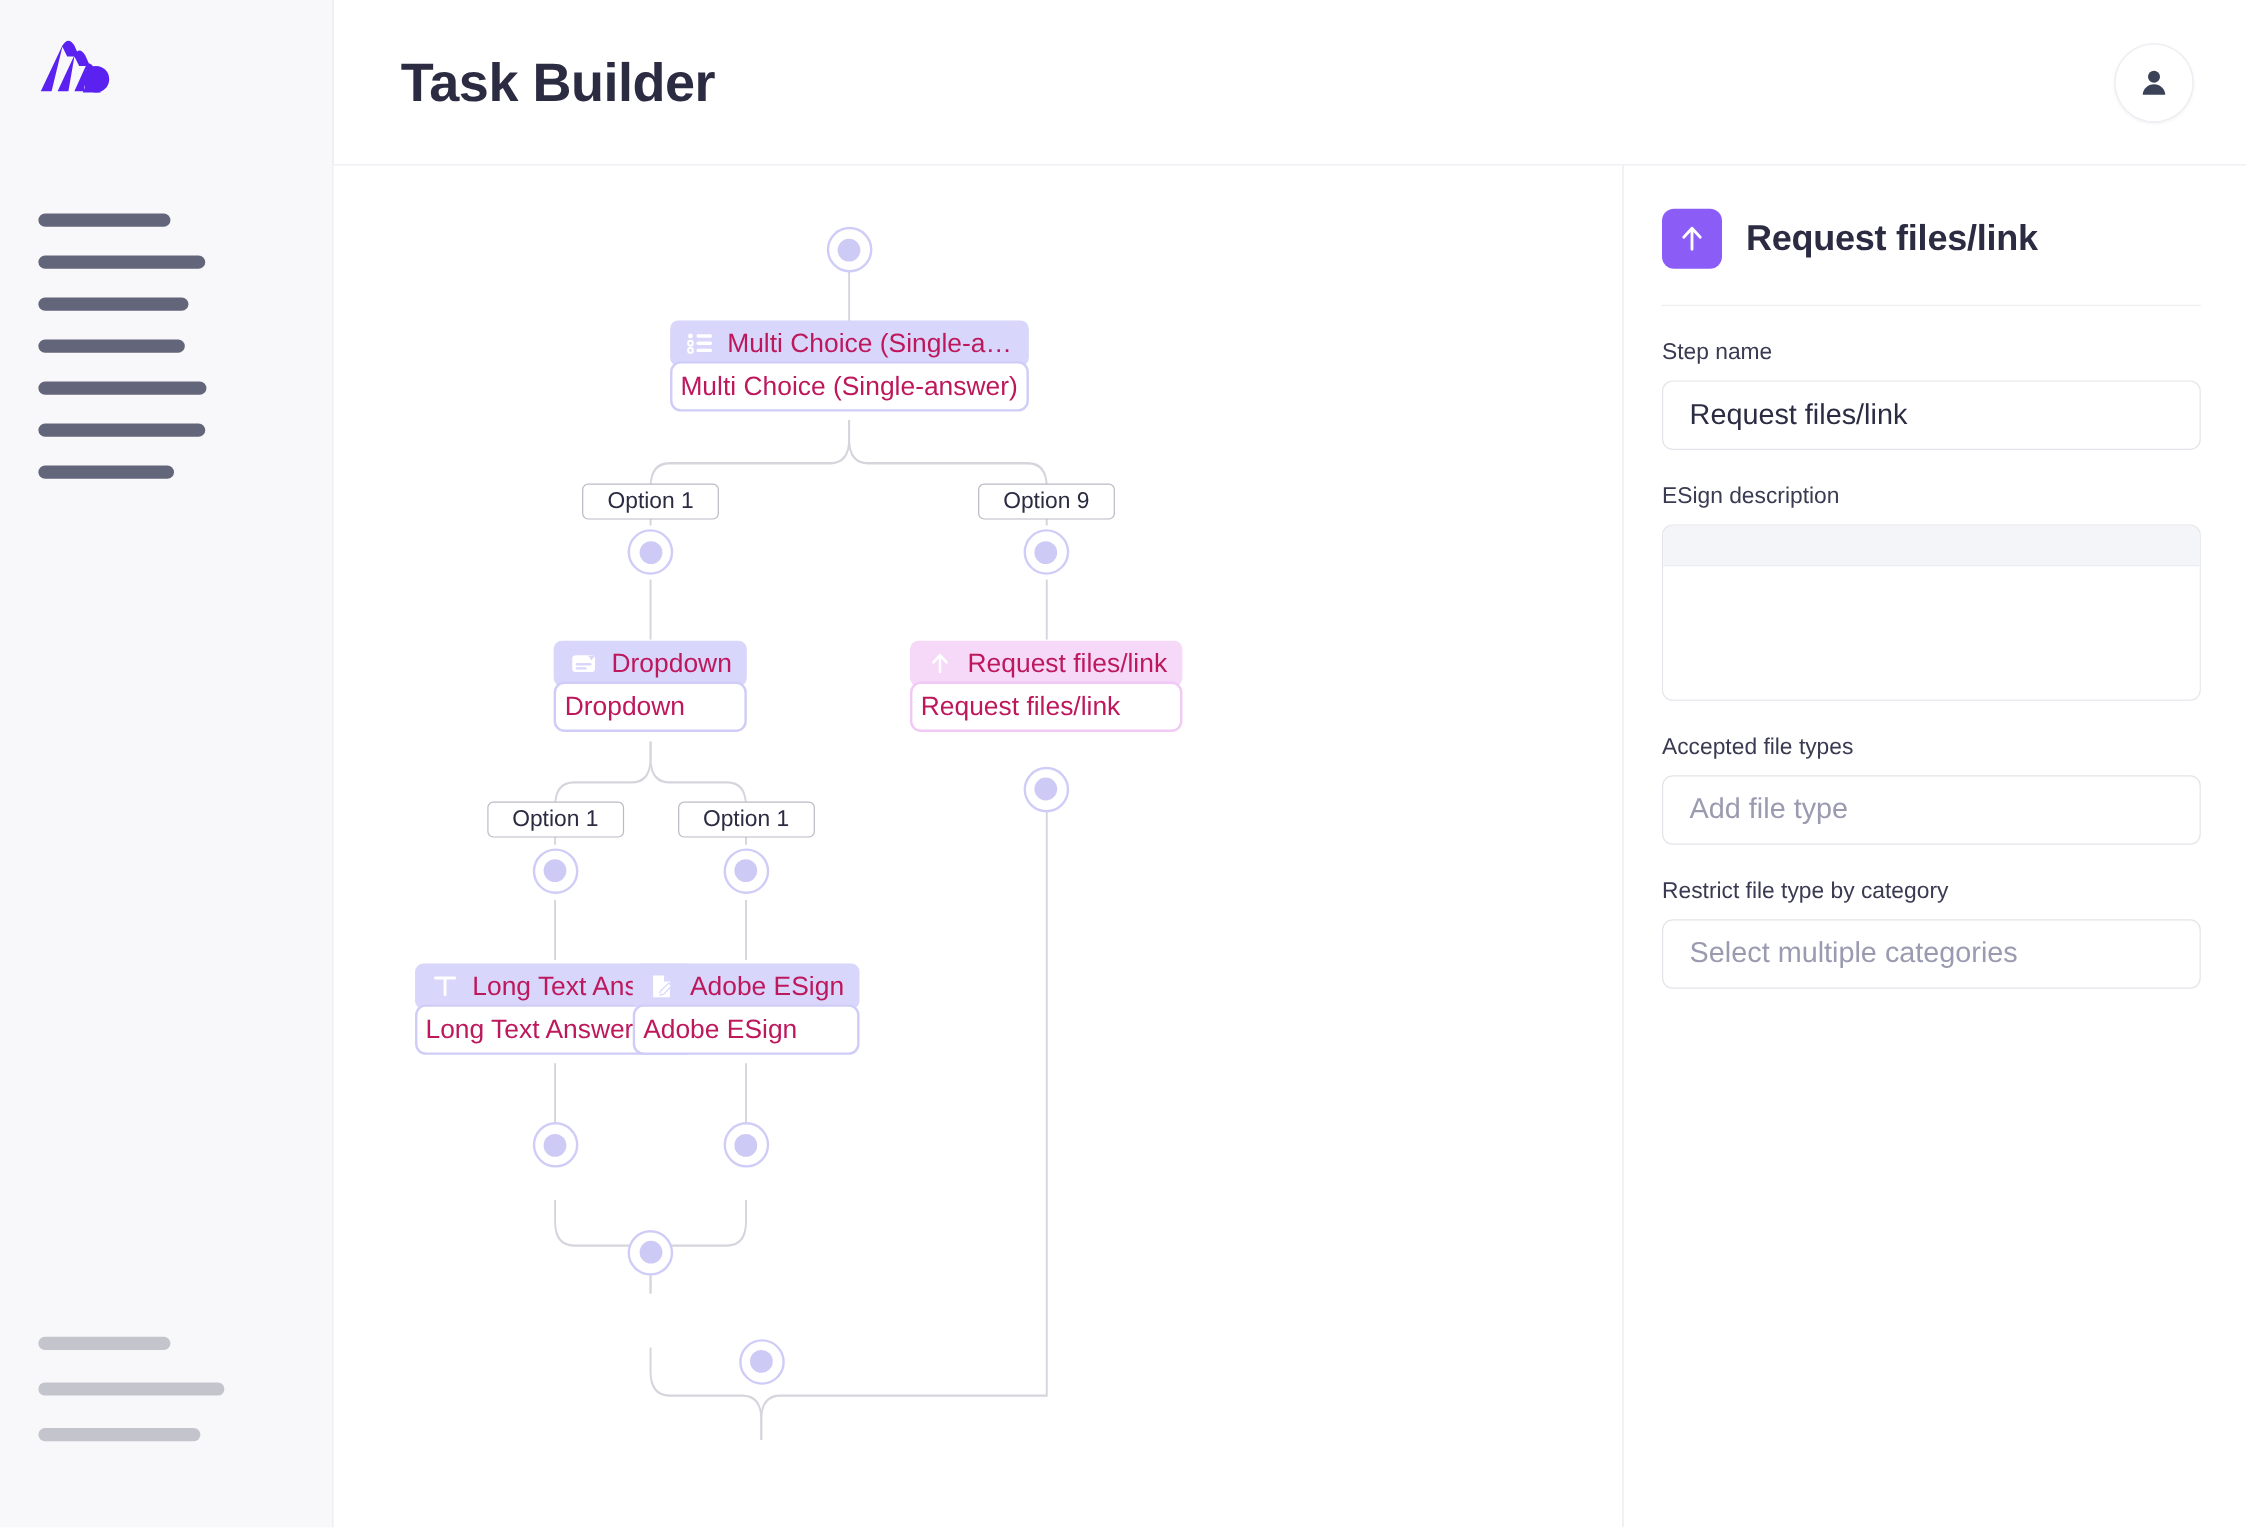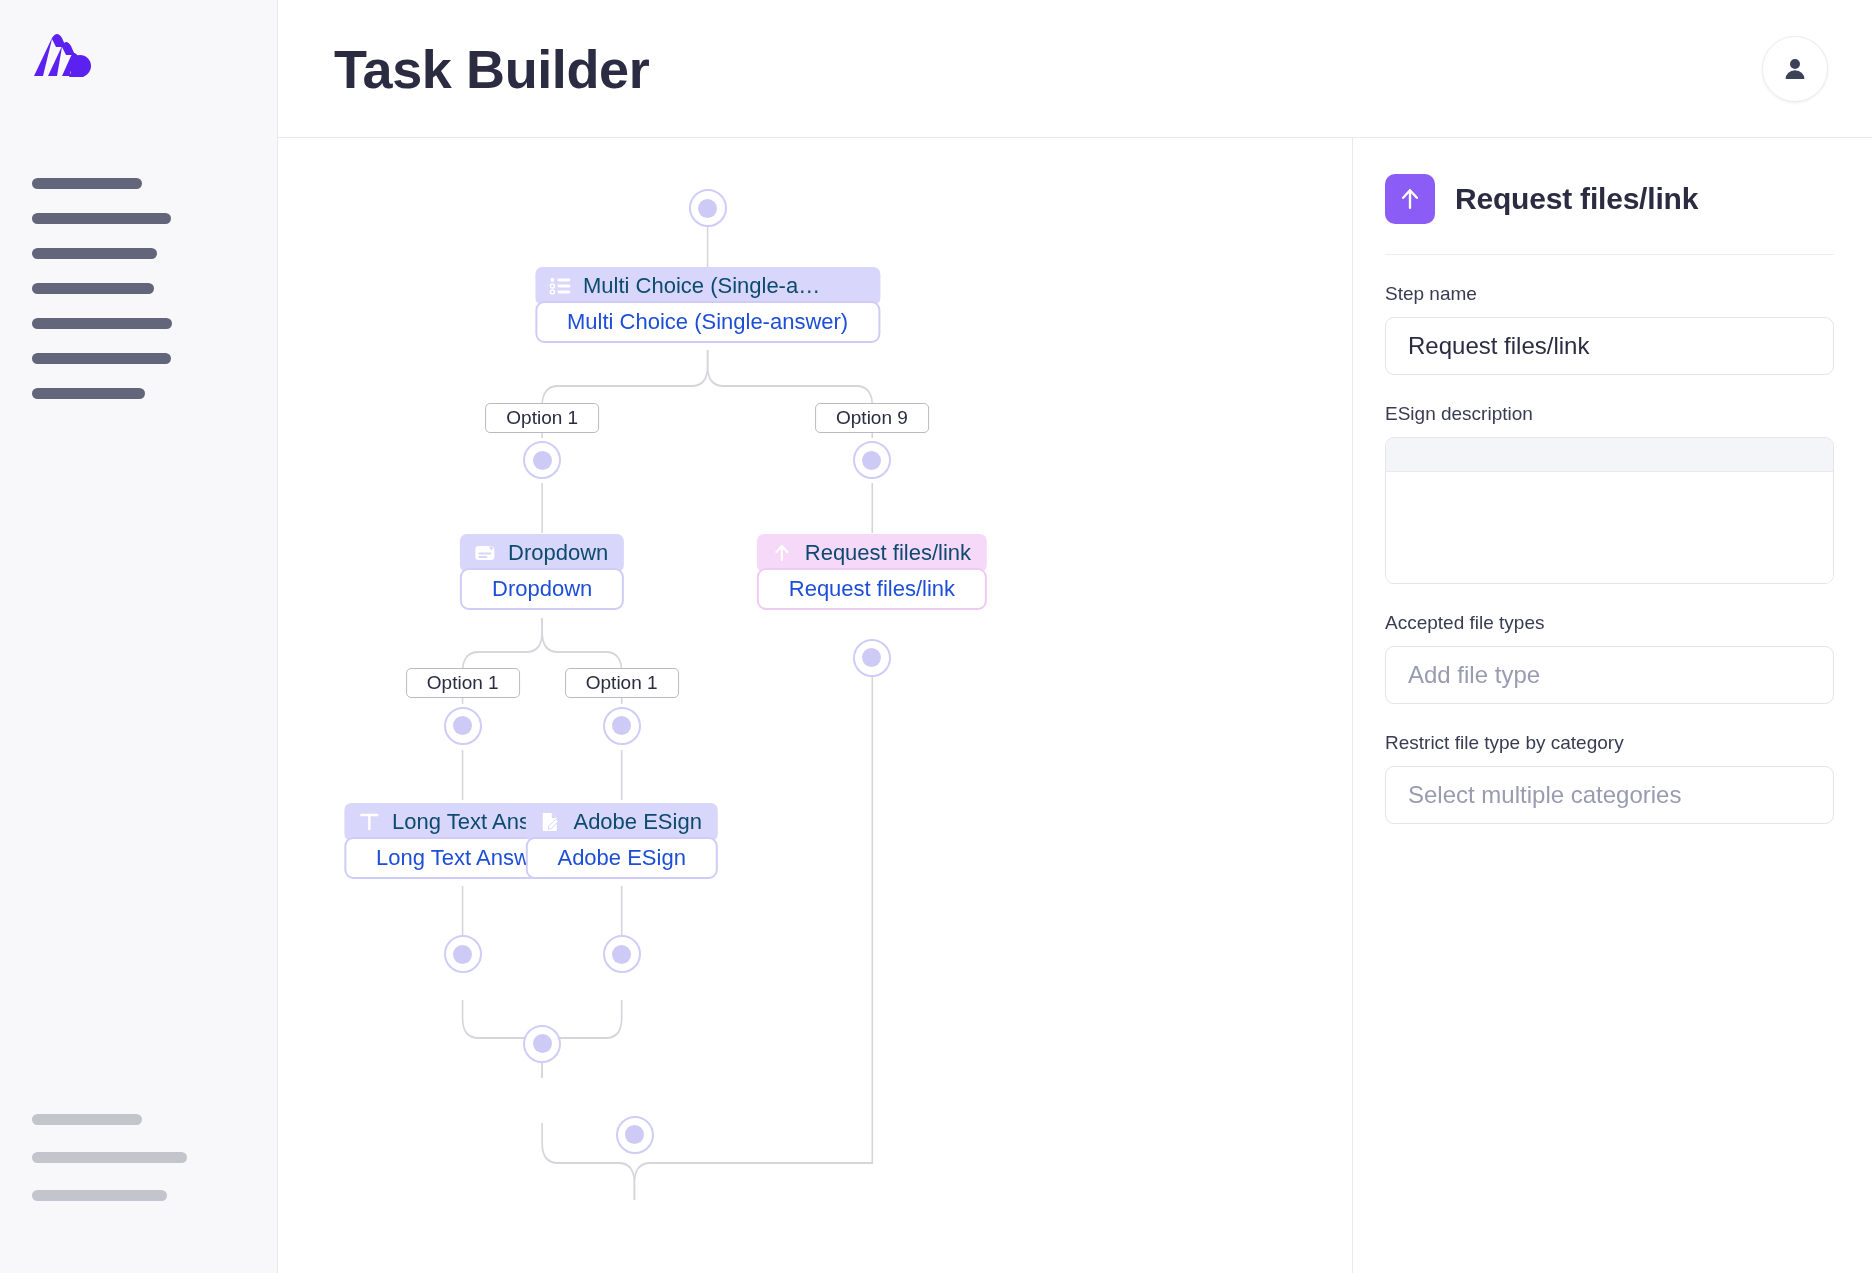--- a/index.html
+++ b/index.html
@@ -30,21 +30,21 @@
   .main { flex: 1 1 auto; height: 1273px; display: flex; flex-direction: column; min-width: 0; }
   .topbar {
     height: 138px; flex: 0 0 138px;
     border-bottom: 1px solid #e8e8ee;
     display: flex; align-items: center;
     justify-content: space-between;
     padding: 0 44px 0 56px;
     background: #fff;
   }
   .page-title {
-    font-size: 54px; font-weight: 700; color: #2b2c42;
+    font-size: 45px; font-weight: 700; color: #2b2c42;
     letter-spacing: -0.4px; line-height: 1;
   }
   .avatar-btn {
     width: 66px; height: 66px; border-radius: 50%;
     background: #fff; border: 1px solid #ececf2;
     display: flex; align-items: center; justify-content: center;
     box-shadow: 0 1px 3px rgba(30,30,60,.07);
   }
 
   .body-row { flex: 1 1 auto; display: flex; min-height: 0; }
@@ -66,33 +66,33 @@
   .dot i {
     width: 19px; height: 19px; border-radius: 50%;
     background: #cdcaf5; display: block;
   }
 
   .node { position: absolute; transform: translateX(-50%); }
   .node-head {
     display: flex; align-items: center; gap: 11px;
     height: 38px; padding: 0 13px;
     border-radius: 7px;
-    font-size: 22px; color: #0c4a6e;
+    font-size: 22px; color: #be185d;
     white-space: nowrap;
   }
   .node-head.purple { background: #d8d6fb; }
   .node-head.pink   { background: #f6d9f8; }
   .node-body {
     margin-top: -4px;
-    height: 42px; padding: 0 30px;
+    height: 42px; padding: 0 7px;
     display: flex; align-items: center;
     background: #fff;
     border: 2px solid #cfcdf7;
     border-radius: 9px;
-    font-size: 22px; color: #1d4ed8;
+    font-size: 22px; color: #be185d;
     white-space: nowrap;
   }
   .node-body.pink-b { border-color: #f0c9f5; }
   .node-ico { width: 24px; height: 24px; flex: 0 0 24px; display:block; }
 
   .opt-chip {
     position: absolute; transform: translate(-50%, -50%);
     background: #fff; border: 1px solid #b9bac6;
     border-radius: 5px; padding: 3px 20px;
     font-size: 19px; color: #2b2c42; white-space: nowrap;

